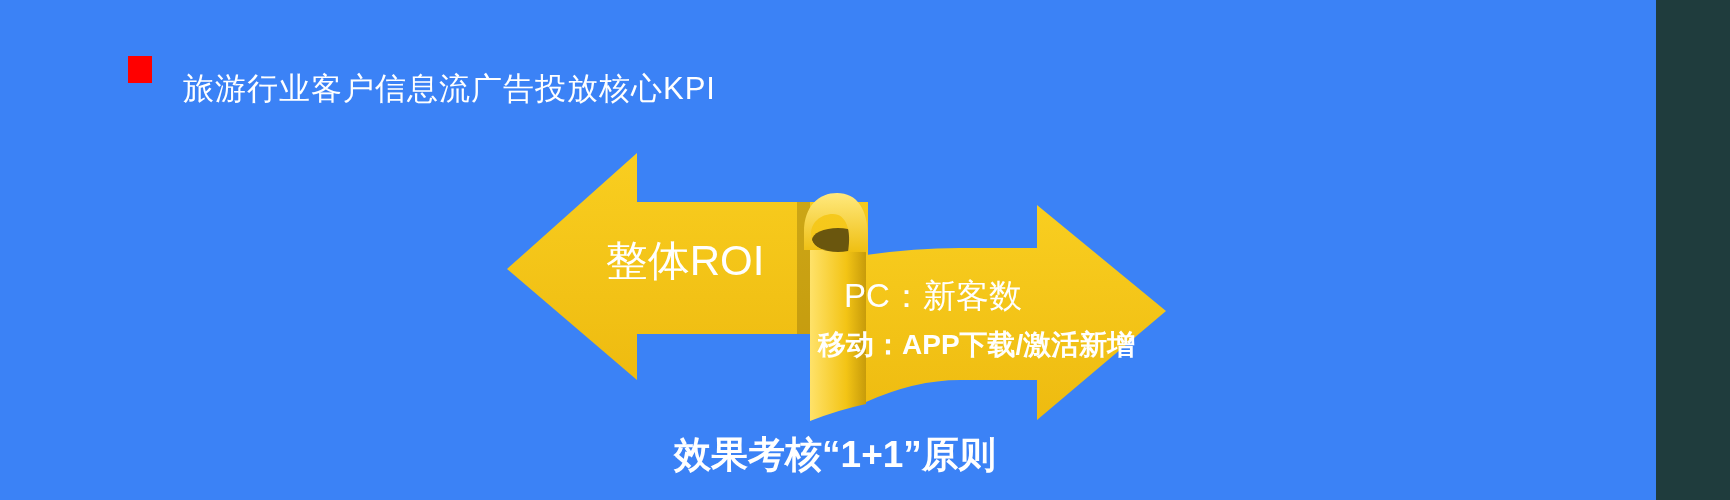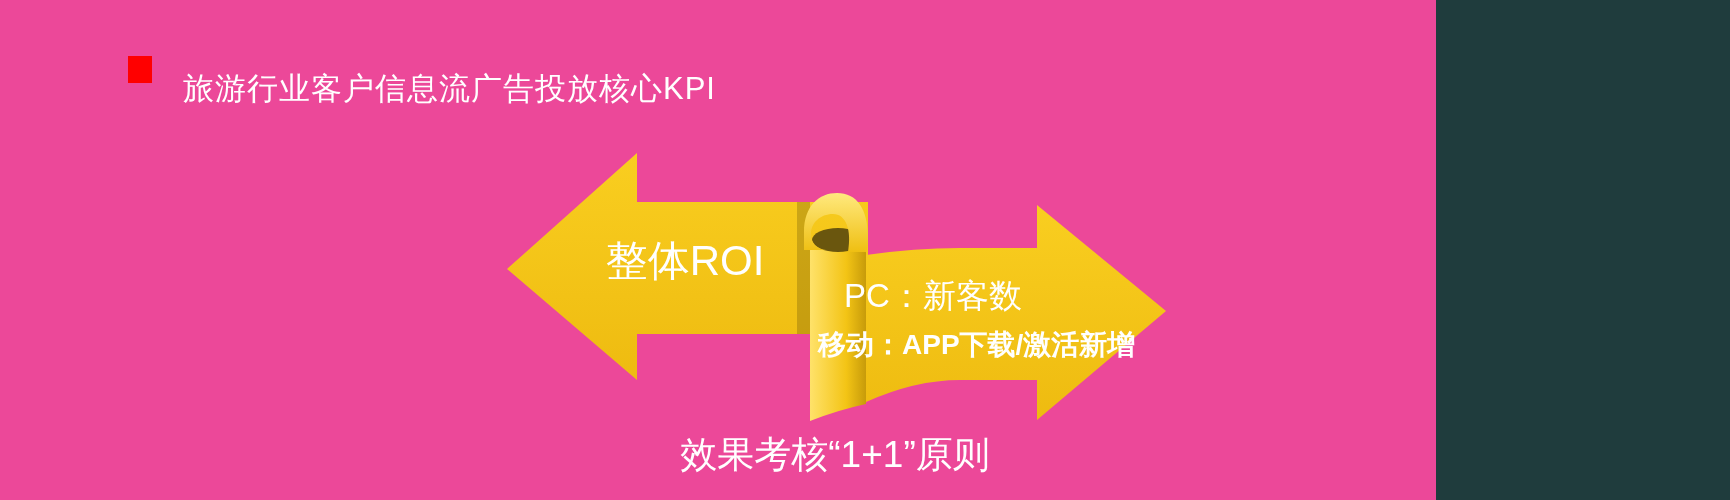--- a/index.html
+++ b/index.html
@@ -1,19 +1,19 @@
 <!DOCTYPE html>
 <html><head>
 <meta charset="utf-8">
 <style>
   html,body{margin:0;padding:0;background:#1F3C3D;}
   .slide{
     position:relative;
-    width:1436px;height:500px;
-    background:#ec4899;
+    width:1656px;height:500px;
+    background:#3b82f6;
     overflow:hidden;
     font-family:"Liberation Sans","DejaVu Sans",sans-serif;
   }
   .title-bullet{
     position:absolute;left:128px;top:56px;
     width:24px;height:27px;background:#FF0000;
   }
   .slide-title{
     position:absolute;left:183px;top:50px;
     font-size:31px;line-height:36px;color:#FFFFFF;
@@ -21,21 +21,21 @@
   }
   .diagram-svg{position:absolute;left:440px;top:130px;}
   .arrow-label{
     position:absolute;color:#FFFFFF;text-align:center;white-space:nowrap;
   }
   .label-roi{left:560px;top:233px;width:250px;font-size:42px;font-weight:400;}
   .label-pc{left:838px;top:274px;width:190px;font-size:33px;font-weight:400;}
   .label-mobile{left:818px;top:326px;width:300px;font-size:28px;font-weight:700;}
   .caption{
     position:absolute;left:635px;top:430px;width:400px;
-    font-size:37px;color:#FFFFFF;text-align:center;font-weight:400;white-space:nowrap;
+    font-size:37px;color:#FFFFFF;text-align:center;font-weight:700;white-space:nowrap;
   }
 </style>
 </head>
 <body>
 
 <div class="slide">
 
   <div class="title-bullet"></div>
   <h1 class="slide-title">旅游行业客户信息流广告投放核心KPI</h1>
 

